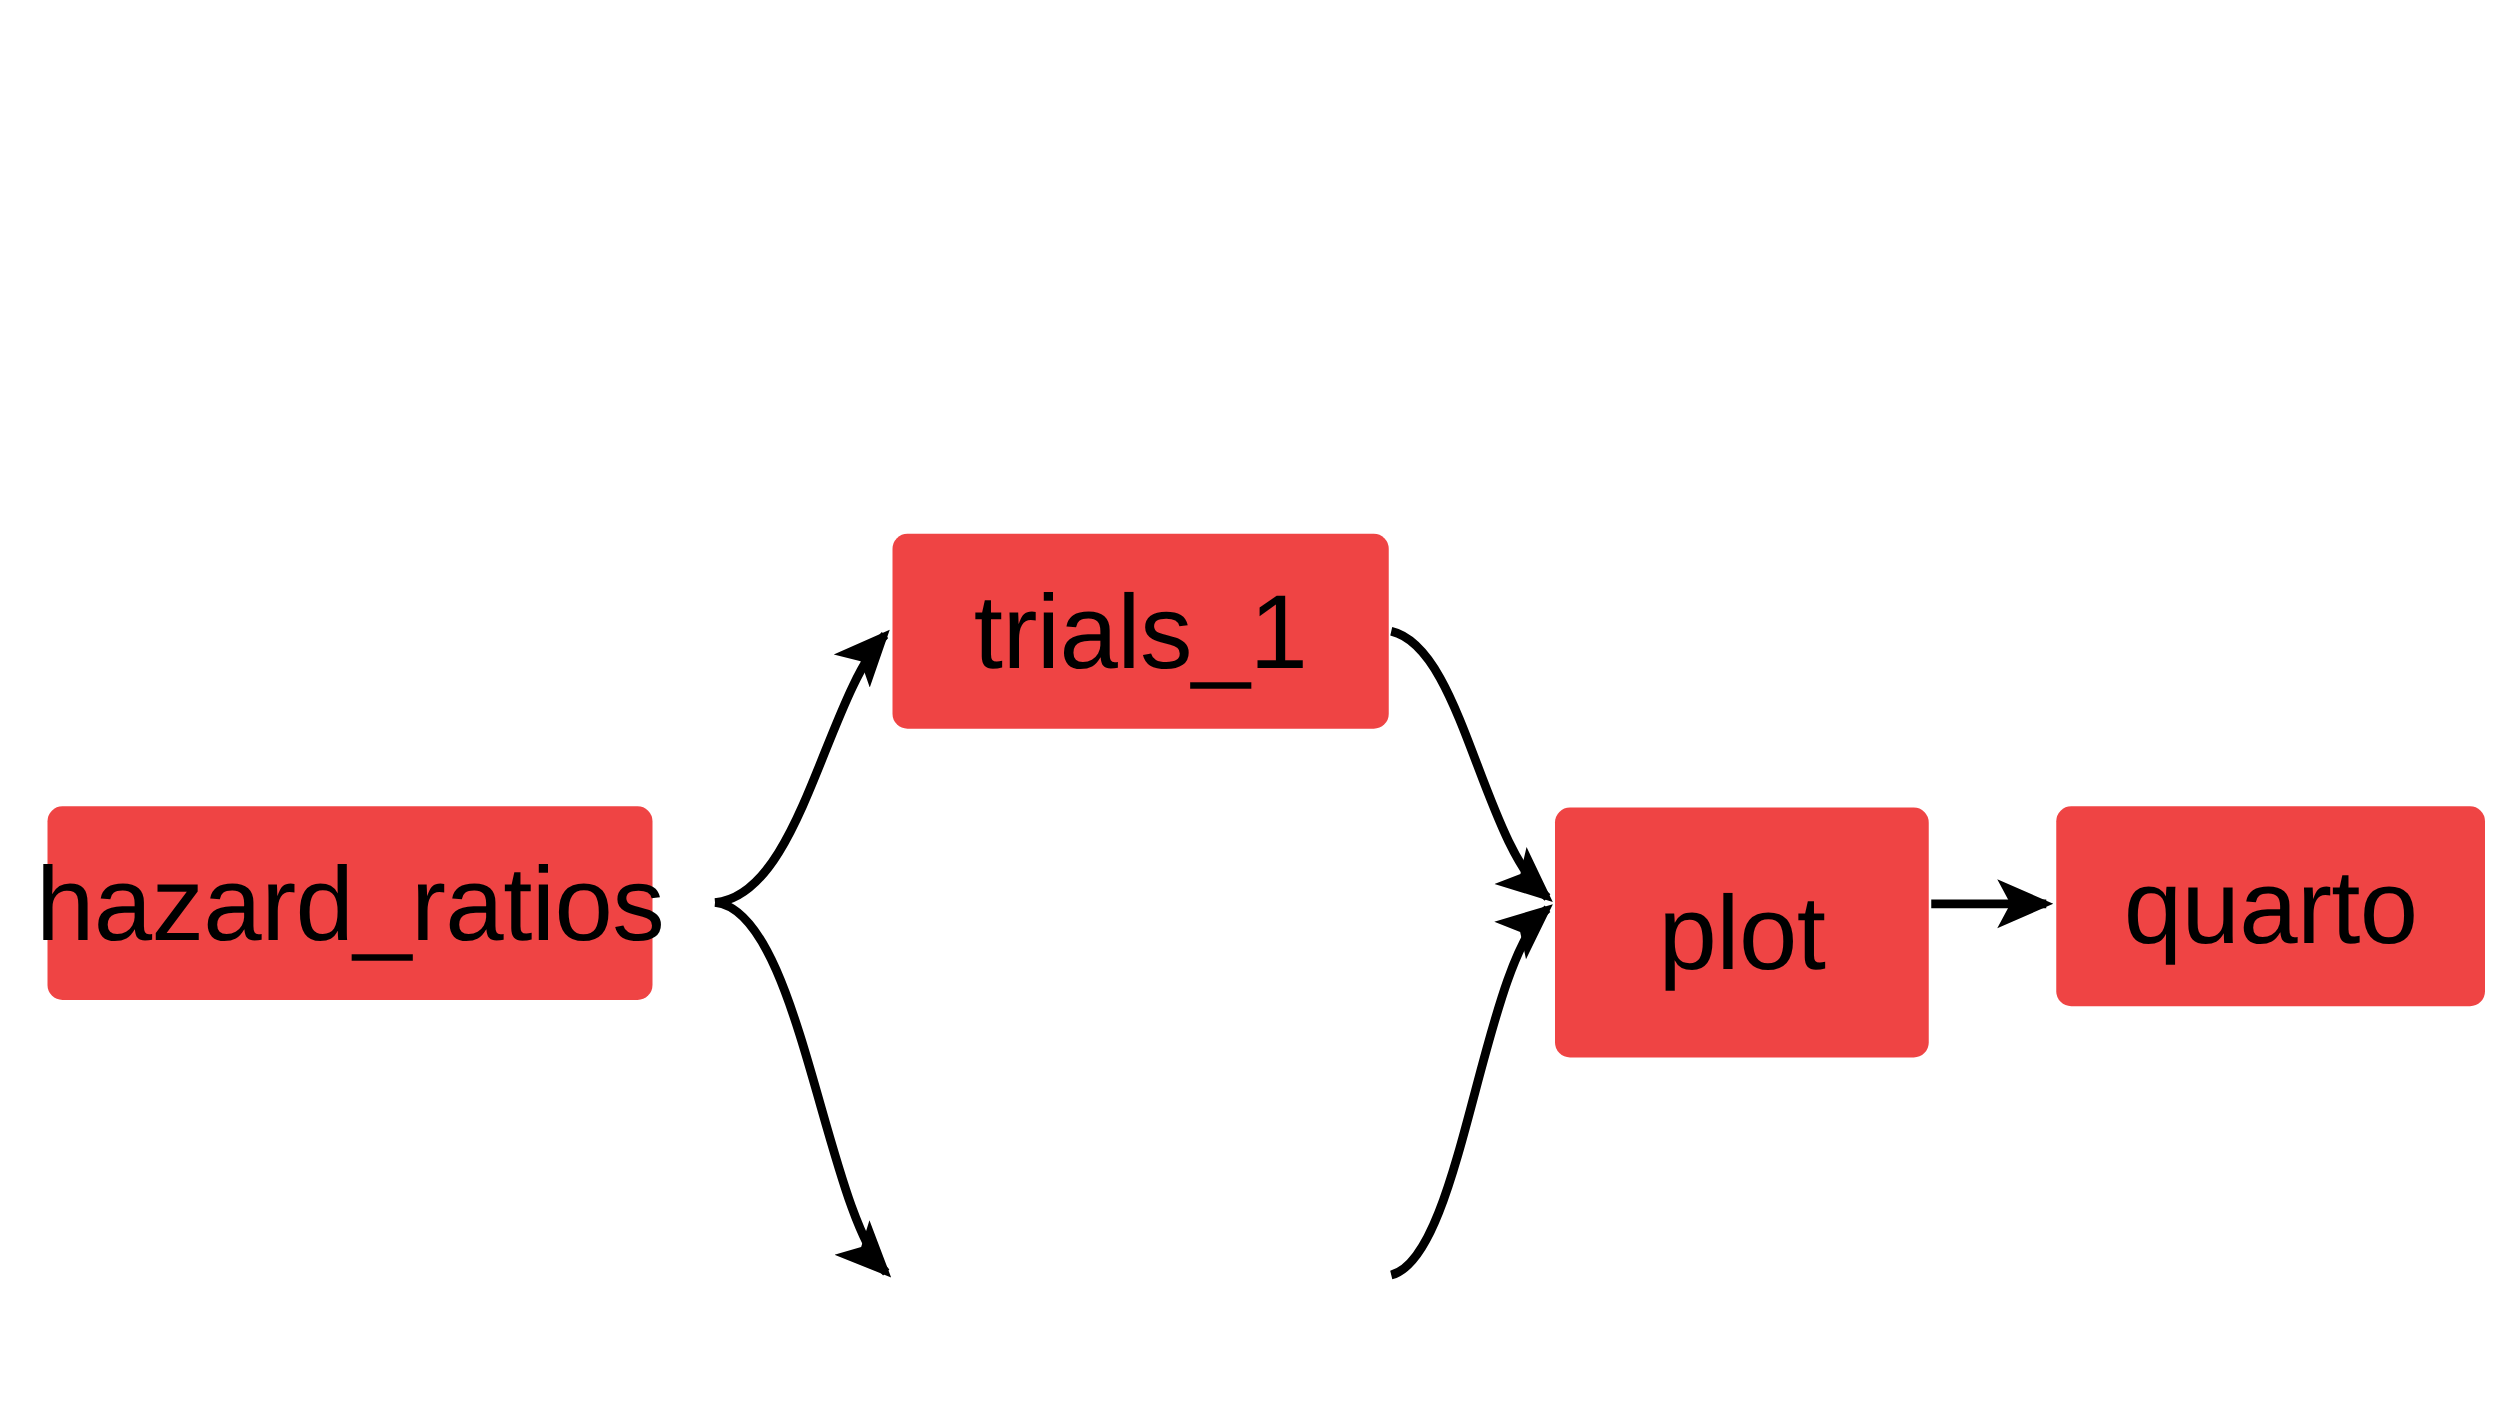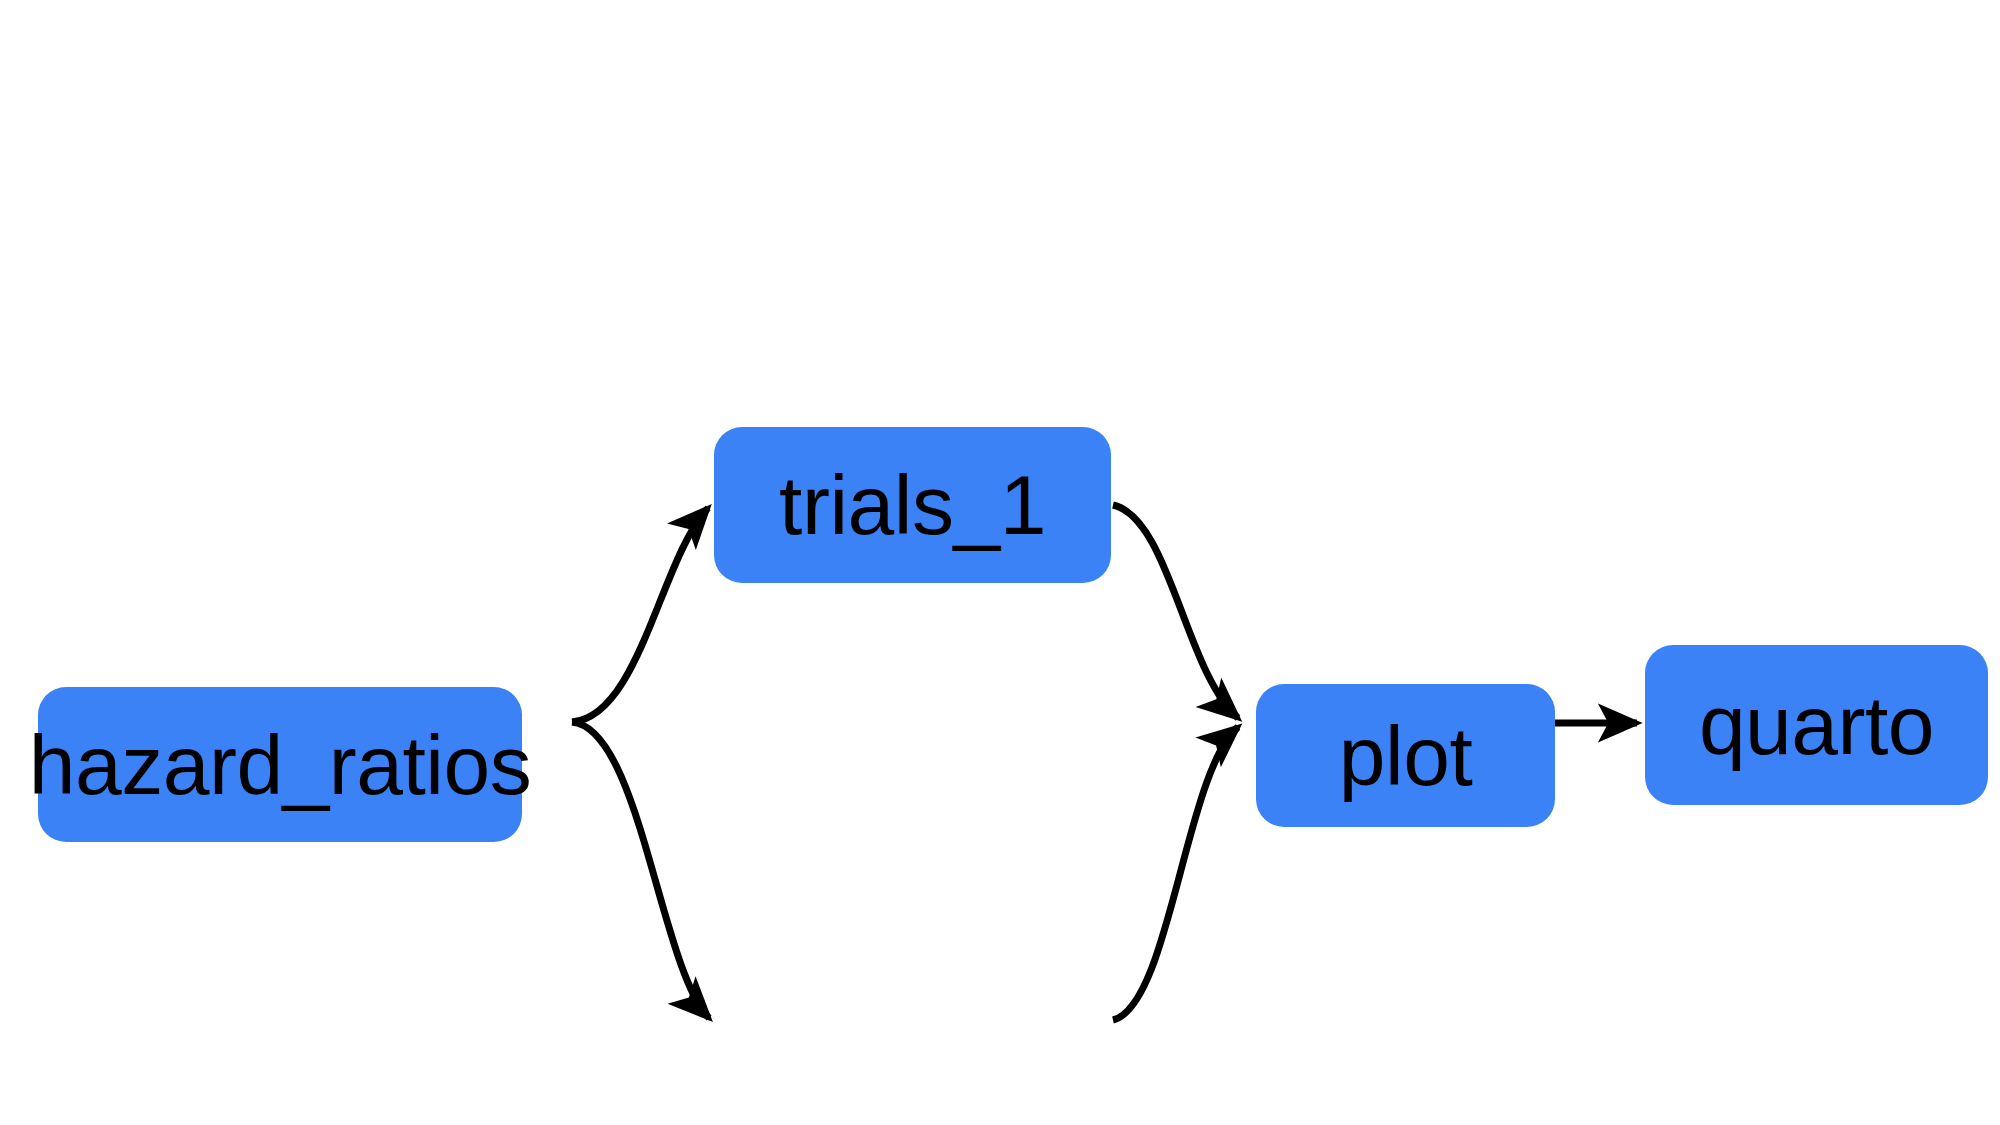--- a/index.html
+++ b/index.html
@@ -22,41 +22,41 @@
   #edge-layer {
     position: absolute;
     left: 0;
     top: 0;
     width: 2000px;
     height: 1125px;
   }
   .node {
     position: absolute;
     box-sizing: border-box;
-    background: #3b82f6;
-    border-radius: 28px;
+    background: #ef4444;
+    border-radius: 12px;
     display: flex;
     align-items: center;
     justify-content: center;
     z-index: 2;
   }
   .node-label {
     color: #000000;
     font-family: "Liberation Sans", sans-serif;
     font-size: 84px;
     font-weight: 400;
     line-height: 1;
     letter-spacing: -0.5px;
     white-space: nowrap;
   }
   
-  #node-hazard-ratios { left: 38px;   top: 645px;  width: 484px; height: 155px; margin-top: 42px; }
+  #node-hazard-ratios { left: 38px;   top: 645px;  width: 484px; height: 155px; }
   #node-trials-1      { left: 714px;  top: 427px;  width: 397px; height: 156px; }
   #node-trials-2      { left: 714px;  top: 943px;  width: 397px; height: 157px; }
-  #node-plot          { left: 1244px; top: 684px;  width: 299px; height: 143px; margin-left: 12px; }
+  #node-plot          { left: 1244px; top: 646px;  width: 299px; height: 200px; }
   #node-quarto        { left: 1645px; top: 645px;  width: 343px; height: 160px; align-items: center; }
 </style>
 </head>
 <body>
 
 <div id="diagram-canvas">
 
   <svg id="edge-layer" viewBox="0 0 2000 1125" width="2000" height="1125" xmlns="http://www.w3.org/2000/svg">
     <defs>
       <marker id="arrowhead" markerWidth="7" markerHeight="7" refX="5.6" refY="3" orient="auto" markerUnits="strokeWidth">

